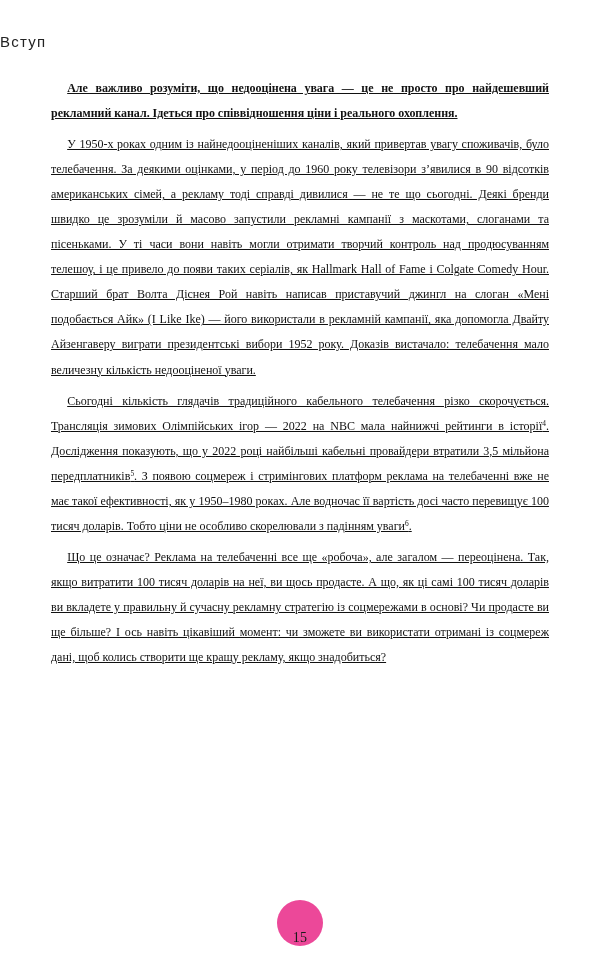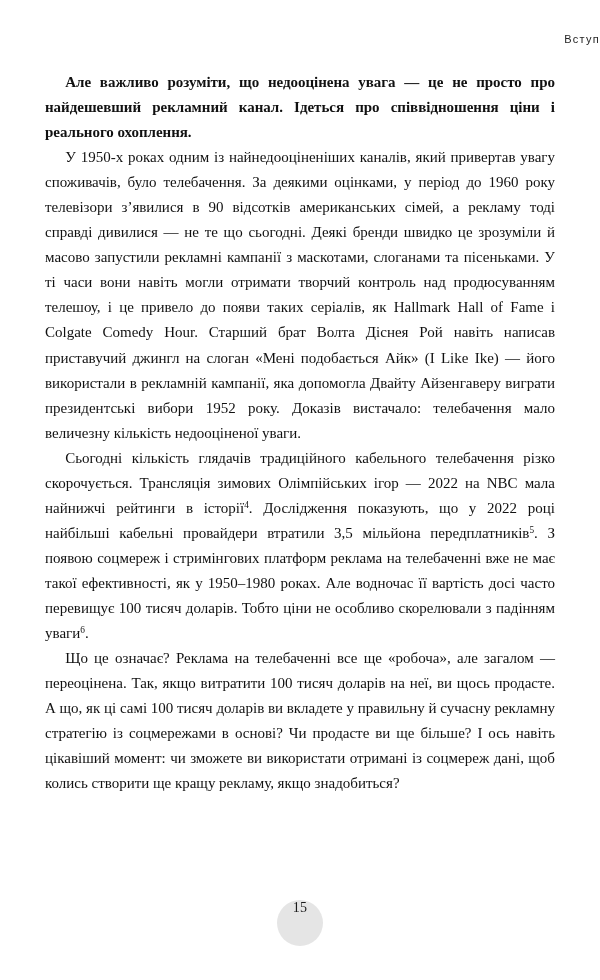--- a/index.html
+++ b/index.html
@@ -23,46 +23,47 @@
     height: 980px;
     box-sizing: border-box;
   }
 
   
   .running-header {
     position: absolute;
     top: 34px;
     left: 0;
     width: 600px;
-    text-align: right;
+    text-align: left;
     font-family: "Liberation Sans", "DejaVu Sans", sans-serif;
-    font-size: 11px;
+    font-size: 15px;
     letter-spacing: 1.25px;
     color: #232323;
     line-height: 1;
   }
 
   
   .textblock {
     position: absolute;
     top: 70px;
     left: 45px;
     width: 510px;
   }
 
   p {
-    margin: 0;
-    font-size: 15px;
+    margin: 6px;
+    font-size: 12px;
     line-height: 25.05px;
     text-align: justify;
     text-justify: inter-word;
     text-indent: 1.35em;
     hyphens: manual;
     -webkit-hyphens: manual;
     word-spacing: -0.004em;
+    text-decoration: underline;
   }
 
   p.lead {
     font-weight: bold;
     letter-spacing: -0.002em;
   }
 
   sup {
     font-size: 0.62em;
     vertical-align: 0.52em;
@@ -76,23 +77,23 @@
     top: 900px;
     width: 600px;
     display: flex;
     justify-content: center;
     align-items: center;
   }
   .folio-badge {
     width: 46px;
     height: 46px;
     border-radius: 50%;
-    background: #e5e5e5;
+    background: #ec4899;
     display: flex;
-    align-items: flex-start;
+    align-items: flex-end;
     justify-content: center;
   }
   .folio-number {
     font-family: "Liberation Serif", "DejaVu Serif", serif;
     font-size: 14px;
     color: #1b1b1b;
     letter-spacing: 0.3px;
   }
 </style>
 </head>

